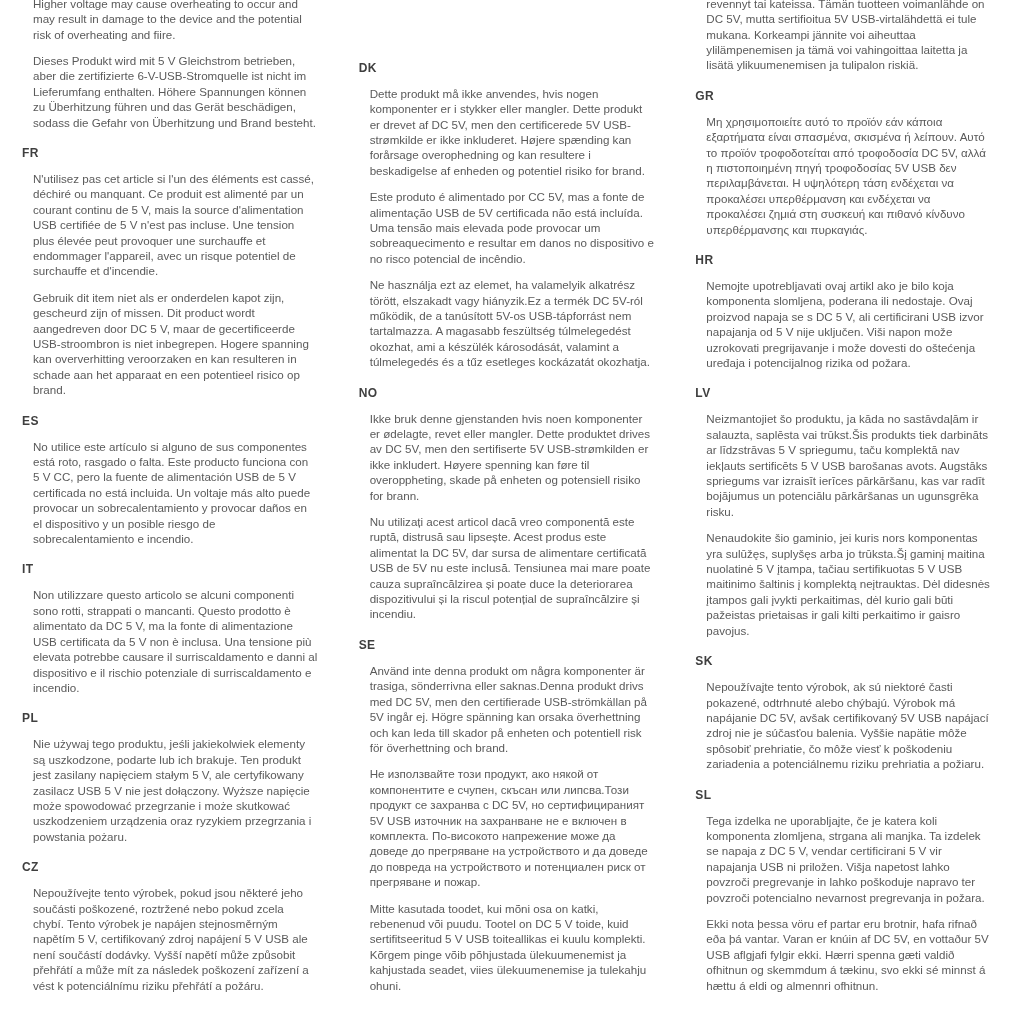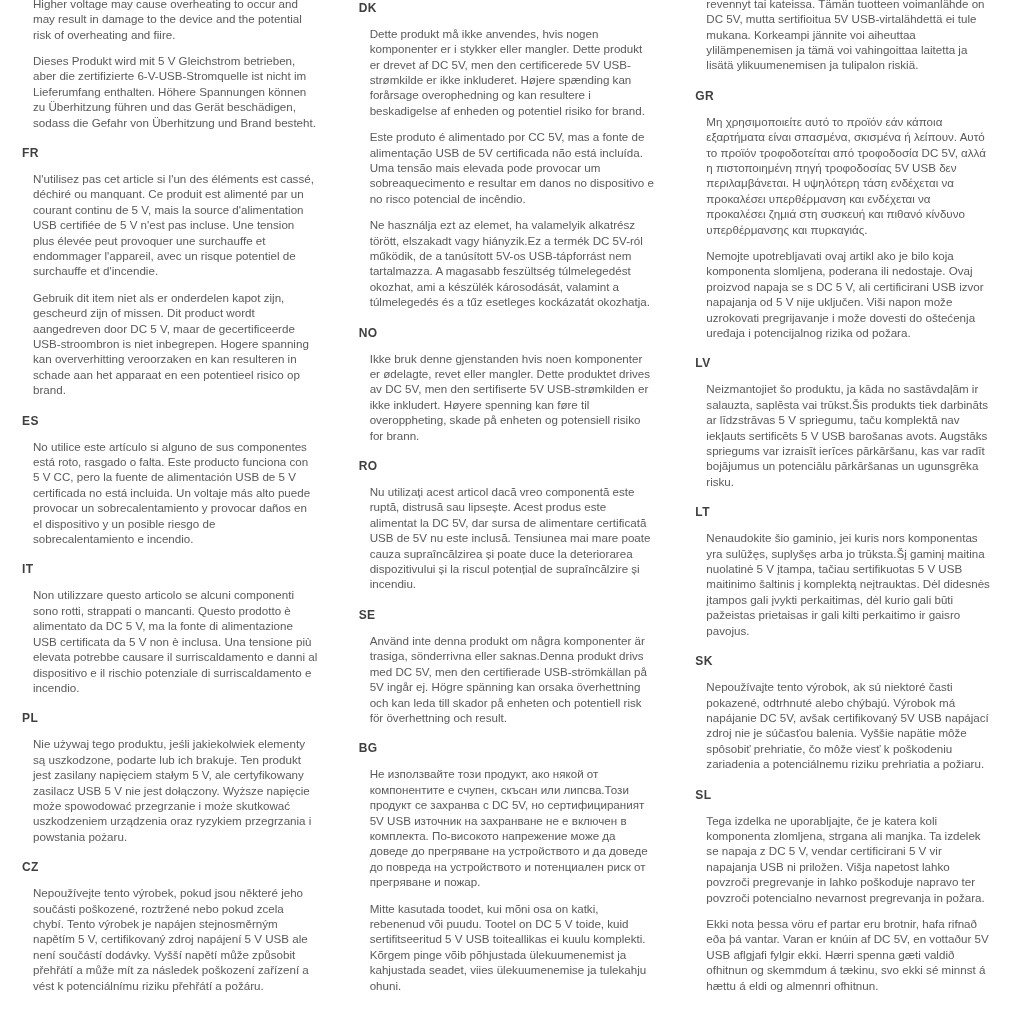--- a/index.html
+++ b/index.html
@@ -88,53 +88,51 @@
       <p>Este produto é alimentado por CC 5V, mas a fonte de alimentação USB de 5V certificada não está incluída. Uma tensão mais elevada pode provocar um sobreaquecimento e resultar em danos no dispositivo e no risco potencial de incêndio.</p>
     </section>
     <section class="lang">
       <p>Ne használja ezt az elemet, ha valamelyik alkatrész törött, elszakadt vagy hiányzik.Ez a termék DC 5V-ról működik, de a tanúsított 5V-os USB-tápforrást nem tartalmazza. A magasabb feszültség túlmelegedést okozhat, ami a készülék károsodását, valamint a túlmelegedés és a tűz esetleges kockázatát okozhatja.</p>
     </section>
     <section class="lang">
       <h2>NO</h2>
       <p>Ikke bruk denne gjenstanden hvis noen komponenter er ødelagte, revet eller mangler. Dette produktet drives av DC 5V, men den sertifiserte 5V USB-strømkilden er ikke inkludert. Høyere spenning kan føre til overoppheting, skade på enheten og potensiell risiko for brann.</p>
     </section>
     <section class="lang">
-      <h2>RO</h2>
       <p>Nu utilizați acest articol dacă vreo componentă este ruptă, distrusă sau lipsește. Acest produs este alimentat la DC 5V, dar sursa de alimentare certificată USB de 5V nu este inclusă. Tensiunea mai mare poate cauza supraîncălzirea și poate duce la deteriorarea dispozitivului și la riscul potențial de supraîncălzire și incendiu.</p>
     </section>
     <section class="lang">
       <h2>SE</h2>
-      <p>Använd inte denna produkt om några komponenter är trasiga, sönderrivna eller saknas.Denna produkt drivs med DC 5V, men den certifierade USB-strömkällan på 5V ingår ej. Högre spänning kan orsaka överhettning och kan leda till skador på enheten och potentiell risk för överhettning och result.</p>
+      <p>Använd inte denna produkt om några komponenter är trasiga, sönderrivna eller saknas.Denna produkt drivs med DC 5V, men den certifierade USB-strömkällan på 5V ingår ej. Högre spänning kan orsaka överhettning och kan leda till skador på enheten och potentiell risk för överhettning och brand.</p>
     </section>
     <section class="lang">
-      <h2>BG</h2>
       <p>Не използвайте този продукт, ако някой от компонентите е счупен, скъсан или липсва.Този продукт се захранва с DC 5V, но сертифицираният 5V USB източник на захранване не е включен в комплекта. По-високото напрежение може да доведе до прегряване на устройството и да доведе до повреда на устройството и потенциален риск от прегряване и пожар.</p>
     </section>
     <section class="lang">
       <p>Mitte kasutada toodet, kui mõni osa on katki, rebenenud või puudu. Tootel on DC 5 V toide, kuid sertifitseeritud 5 V USB toiteallikas ei kuulu komplekti. Kõrgem pinge võib põhjustada ülekuumenemist ja kahjustada seadet, viies ülekuumenemise ja tulekahju ohuni.</p>
     </section>
   </div>
 
   <div class="col">
     <section class="lang">
       <p>Älä käytä tätä tuotetta, jos jokin komponentti on rikki, revennyt tai kateissa. Tämän tuotteen voimanlähde on DC 5V, mutta sertifioitua 5V USB-virtalähdettä ei tule mukana. Korkeampi jännite voi aiheuttaa ylilämpenemisen ja tämä voi vahingoittaa laitetta ja lisätä ylikuumenemisen ja tulipalon riskiä.</p>
     </section>
     <section class="lang">
       <h2>GR</h2>
       <p>Μη χρησιμοποιείτε αυτό το προϊόν εάν κάποια εξαρτήματα είναι σπασμένα, σκισμένα ή λείπουν. Αυτό το προϊόν τροφοδοτείται από τροφοδοσία DC 5V, αλλά η πιστοποιημένη πηγή τροφοδοσίας 5V USB δεν περιλαμβάνεται. Η υψηλότερη τάση ενδέχεται να προκαλέσει υπερθέρμανση και ενδέχεται να προκαλέσει ζημιά στη συσκευή και πιθανό κίνδυνο υπερθέρμανσης και πυρκαγιάς.</p>
     </section>
     <section class="lang">
+      <h2>HR</h2>
       <p>Nemojte upotrebljavati ovaj artikl ako je bilo koja komponenta slomljena, poderana ili nedostaje. Ovaj proizvod napaja se s DC 5 V, ali certificirani USB izvor napajanja od 5 V nije uključen. Viši napon može uzrokovati pregrijavanje i može dovesti do oštećenja uređaja i potencijalnog rizika od požara.</p>
     </section>
     <section class="lang">
       <h2>LV</h2>
       <p>Neizmantojiet šo produktu, ja kāda no sastāvdaļām ir salauzta, saplēsta vai trūkst.Šis produkts tiek darbināts ar līdzstrāvas 5 V spriegumu, taču komplektā nav iekļauts sertificēts 5 V USB barošanas avots. Augstāks spriegums var izraisīt ierīces pārkāršanu, kas var radīt bojājumus un potenciālu pārkāršanas un ugunsgrēka risku.</p>
     </section>
     <section class="lang">
-      <h2>LT</h2>
       <p>Nenaudokite šio gaminio, jei kuris nors komponentas yra sulūžęs, suplyšęs arba jo trūksta.Šį gaminį maitina nuolatinė 5 V įtampa, tačiau sertifikuotas 5 V USB maitinimo šaltinis į komplektą neįtrauktas. Dėl didesnės įtampos gali įvykti perkaitimas, dėl kurio gali būti pažeistas prietaisas ir gali kilti perkaitimo ir gaisro pavojus.</p>
     </section>
     <section class="lang">
       <h2>SK</h2>
       <p>Nepoužívajte tento výrobok, ak sú niektoré časti pokazené, odtrhnuté alebo chýbajú. Výrobok má napájanie DC 5V, avšak certifikovaný 5V USB napájací zdroj nie je súčasťou balenia. Vyššie napätie môže spôsobiť prehriatie, čo môže viesť k poškodeniu zariadenia a potenciálnemu riziku prehriatia a požiaru.</p>
     </section>
     <section class="lang">
       <h2>SL</h2>
       <p>Tega izdelka ne uporabljajte, če je katera koli komponenta zlomljena, strgana ali manjka. Ta izdelek se napaja z DC 5 V, vendar certificirani 5 V vir napajanja USB ni priložen. Višja napetost lahko povzroči pregrevanje in lahko poškoduje napravo ter povzroči potencialno nevarnost pregrevanja in požara.</p>
     </section>

